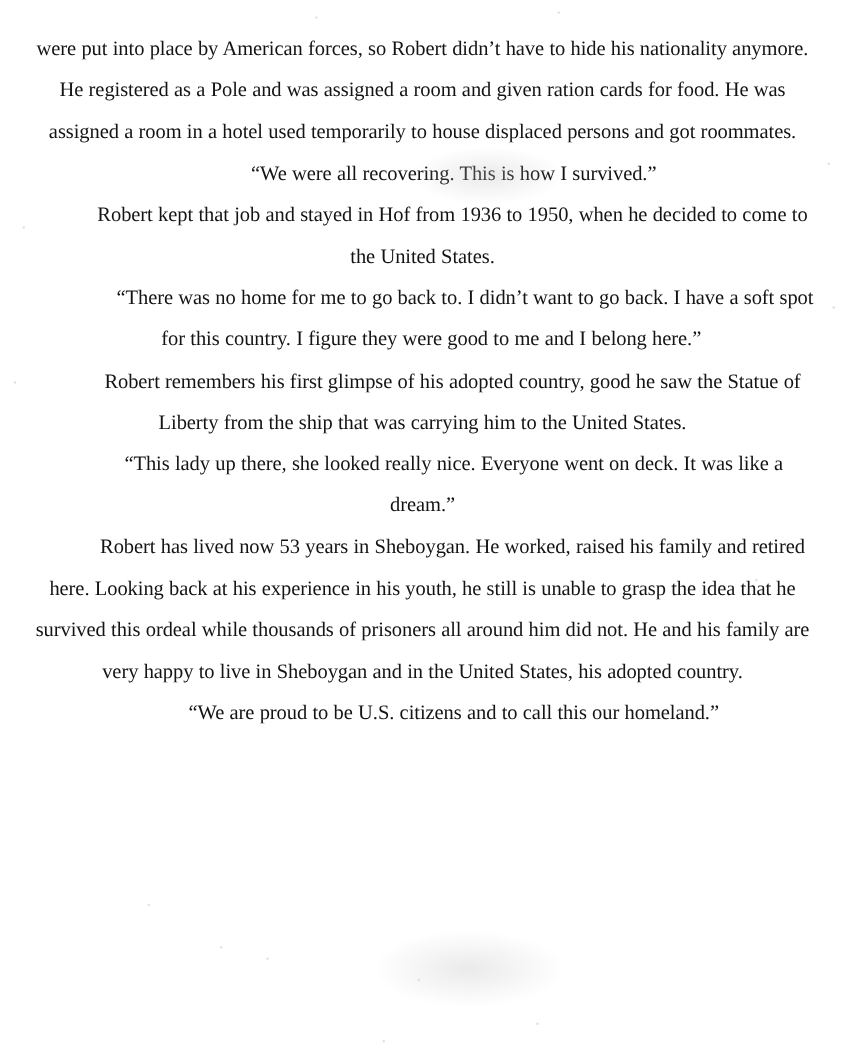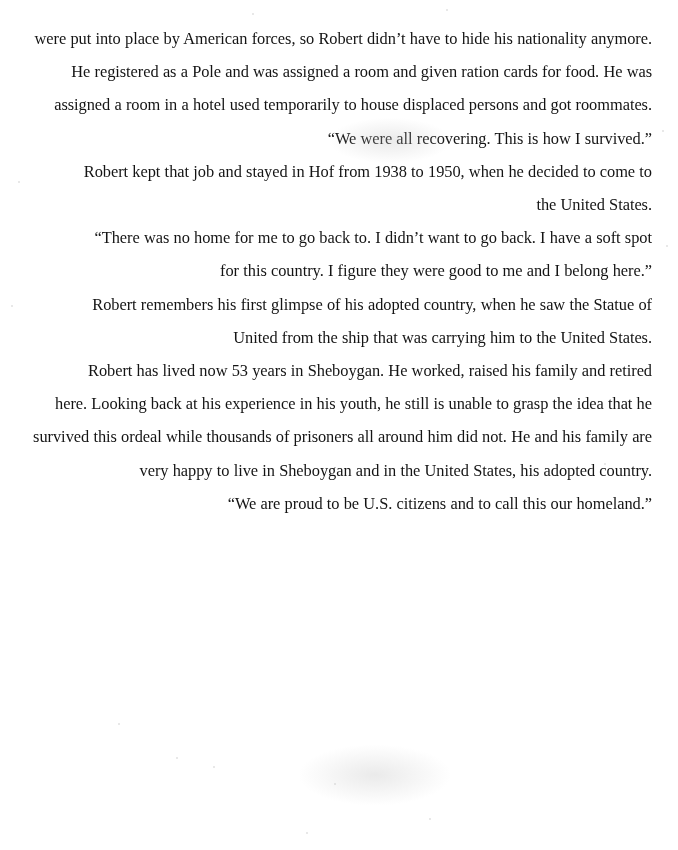--- a/index.html
+++ b/index.html
@@ -20,21 +20,21 @@
     left: 24px;
     top: 22px;
     width: 628px;
   }
   p.para {
     margin: 0;
     padding: 0;
     font-size: 16.4px;
     line-height: 33.2px;
     color: #141414;
-    text-align: right;
+    text-align: center;
     letter-spacing: -0.05px;
     word-spacing: 0.2px;
     -webkit-font-smoothing: antialiased;
   }
   p.indent-body {
     text-indent: 48px;
   }
   p.indent-quote {
     text-indent: 50px;
   }
@@ -62,23 +62,24 @@
 </style>
 </head>
 <body>
 
 <div class="page">
 
   <div class="text-column">
 
     <p class="para indent-none">were put into place by American forces, so Robert didn’t have to hide his nationality anymore. He registered as a Pole and was assigned a room and given ration cards for food. He was assigned a room in a hotel used temporarily to house displaced persons and got roommates.</p>
     <p class="para indent-quote">“We were all recovering. This is how I survived.”</p>
-    <p class="para indent-body">Robert kept that job and stayed in Hof from 1938 to 1950, when he decided to come to the United States.</p>
+    <p class="para indent-body">Robert kept that job and stayed in Hof from 1936 to 1950, when he decided to come to the United States.</p>
     <p class="para indent-quote-deep">“There was no home for me to go back to. I didn’t want to go back. I have a soft spot for this country. I figure they were good to me and I belong here.”</p>
-    <p class="para indent-body">Robert remembers his first glimpse of his adopted country, when he saw the Statue of United from the ship that was carrying him to the United States.</p>
+    <p class="para indent-body">Robert remembers his first glimpse of his adopted country, good he saw the Statue of Liberty from the ship that was carrying him to the United States.</p>
+    <p class="para indent-quote">“This lady up there, she looked really nice. Everyone went on deck. It was like a dream.”</p>
     <p class="para indent-body">Robert has lived now 53 years in Sheboygan. He worked, raised his family and retired here. Looking back at his experience in his youth, he still is unable to grasp the idea that he survived this ordeal while thousands of prisoners all around him did not. He and his family are very happy to live in Sheboygan and in the United States, his adopted country.</p>
     <p class="para indent-quote">“We are proud to be U.S. citizens and to call this our homeland.”</p>
 
   </div>
 
   <div class="scan-smudge" style="left:300px; top:745px; width:150px; height:60px;"></div>
   <div class="scan-smudge" style="left:330px; top:118px; width:120px; height:45px;"></div>
 
   <div class="scan-speck" style="left:334px; top:783px; width:2px; height:2px;"></div>
   <div class="scan-speck" style="left:306px; top:832px; width:2px; height:2px;"></div>

